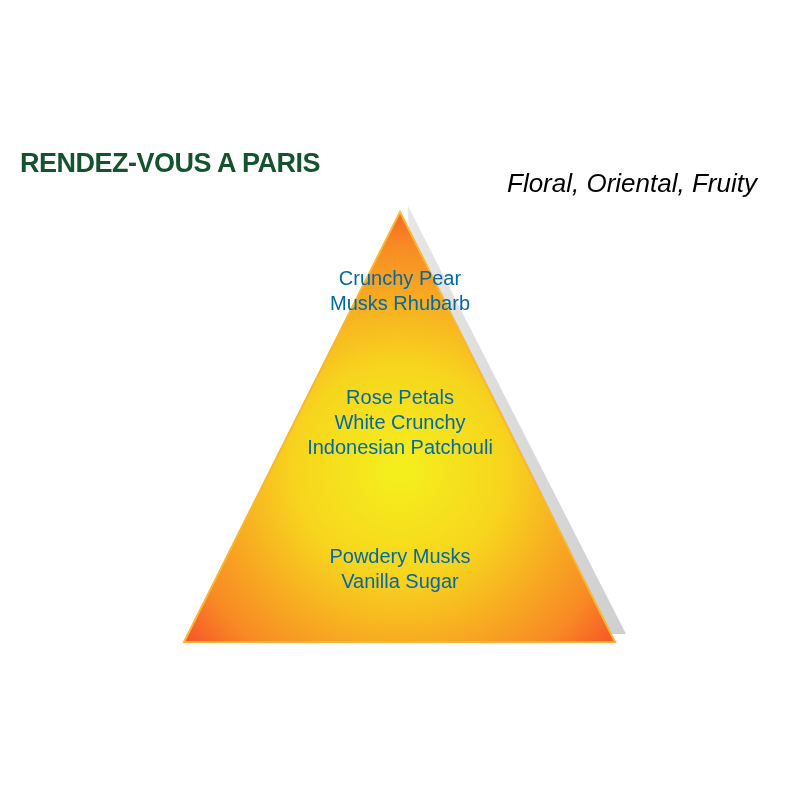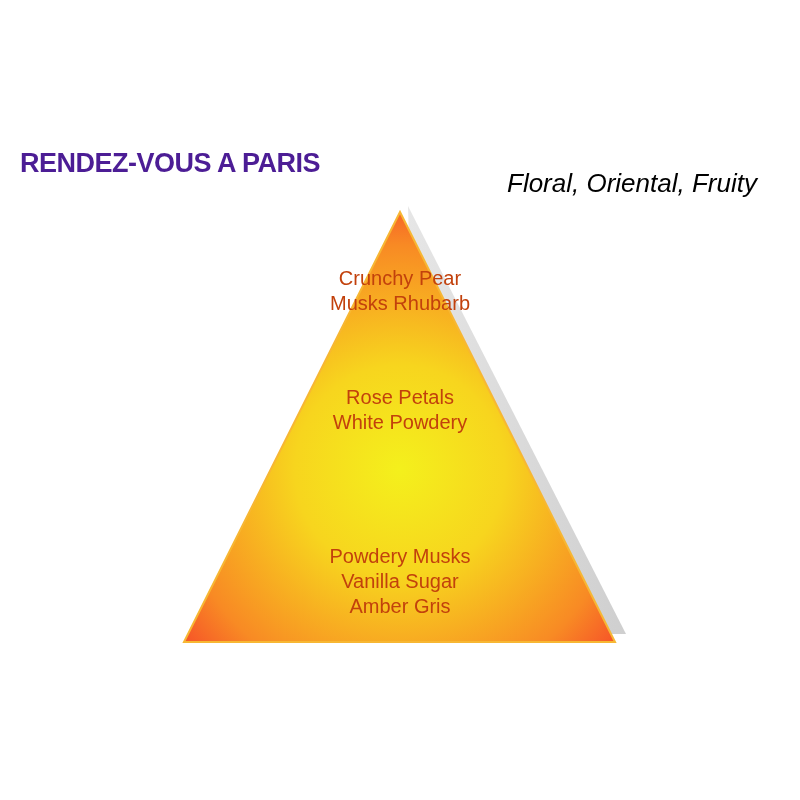--- a/index.html
+++ b/index.html
@@ -1,20 +1,20 @@
 <!DOCTYPE html>
 <html><head>
   <meta charset="utf-8">
   <style>
     html, body { margin: 0; padding: 0; }
     body { width: 800px; height: 800px; background: #ffffff; position: relative; overflow: hidden; font-family: "Liberation Sans", sans-serif; }
-    .title { position: absolute; left: 20px; top: 148px; font-size: 27px; font-weight: bold; color: #4c1d95; letter-spacing: -0.5px; }
+    .title { position: absolute; left: 20px; top: 148px; font-size: 27px; font-weight: bold; color: #14532d; letter-spacing: -0.5px; }
     .subtitle { position: absolute; left: 507px; top: 168px; font-size: 26px; font-style: italic; color: #000; }
     svg.pyr { position: absolute; left: 0; top: 0; }
-    .tier { position: absolute; left: 200px; width: 400px; text-align: center; font-size: 20px; line-height: 25px; color: #c2410c; }
+    .tier { position: absolute; left: 200px; width: 400px; text-align: center; font-size: 20px; line-height: 25px; color: #0369a1; }
     .tier div { white-space: nowrap; }
   </style>
 </head>
 <body>
 
 <div class="title">RENDEZ-VOUS A PARIS</div>
 <div class="subtitle">Floral, Oriental, Fruity</div>
 
 <svg class="pyr" width="800" height="800">
   <defs>
@@ -33,20 +33,20 @@
   <polygon points="400,212 615,642 184,642" fill="url(#g)" stroke="#f7b733" stroke-width="2"></polygon>
 </svg>
 
 <div class="tier" style="top:266px">
   <div>Crunchy Pear</div>
   <div>Musks Rhubarb</div>
 </div>
 
 <div class="tier" style="top:385px">
   <div>Rose Petals</div>
-  <div>White Powdery</div>
+  <div>White Crunchy</div>
+  <div>Indonesian Patchouli</div>
 </div>
 
 <div class="tier" style="top:544px">
   <div>Powdery Musks</div>
   <div>Vanilla Sugar</div>
-  <div>Amber Gris</div>
 </div>
 
 </body></html>

